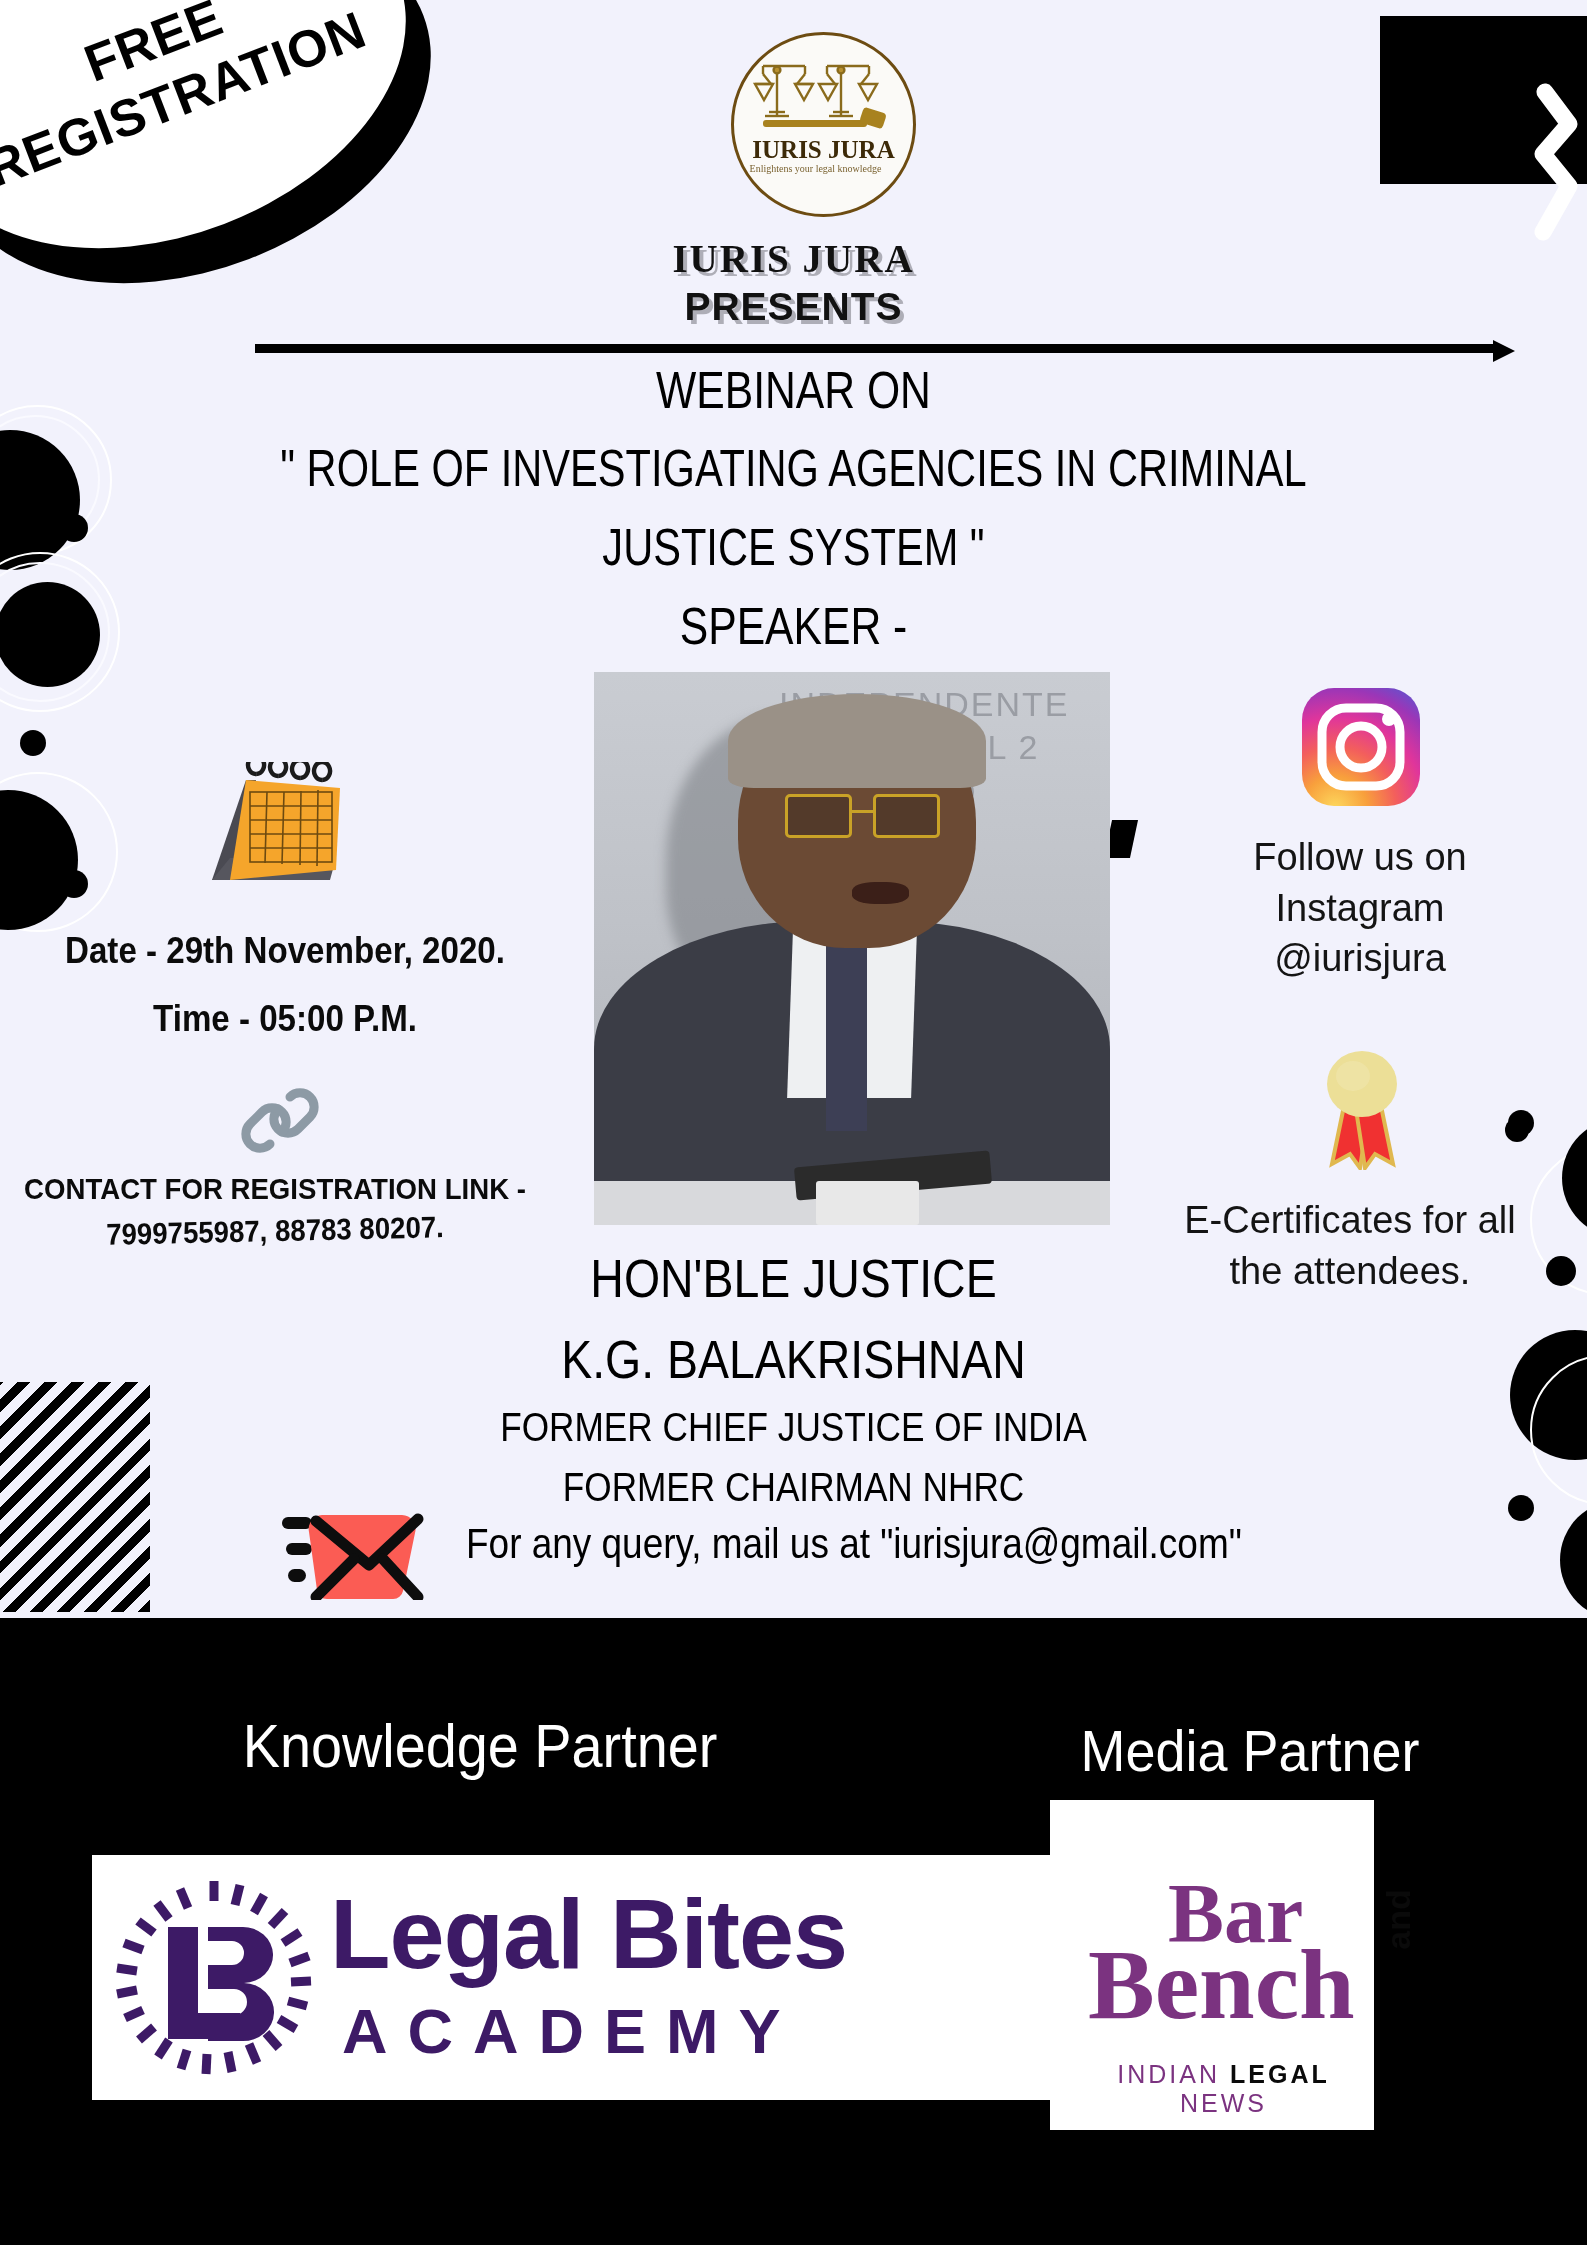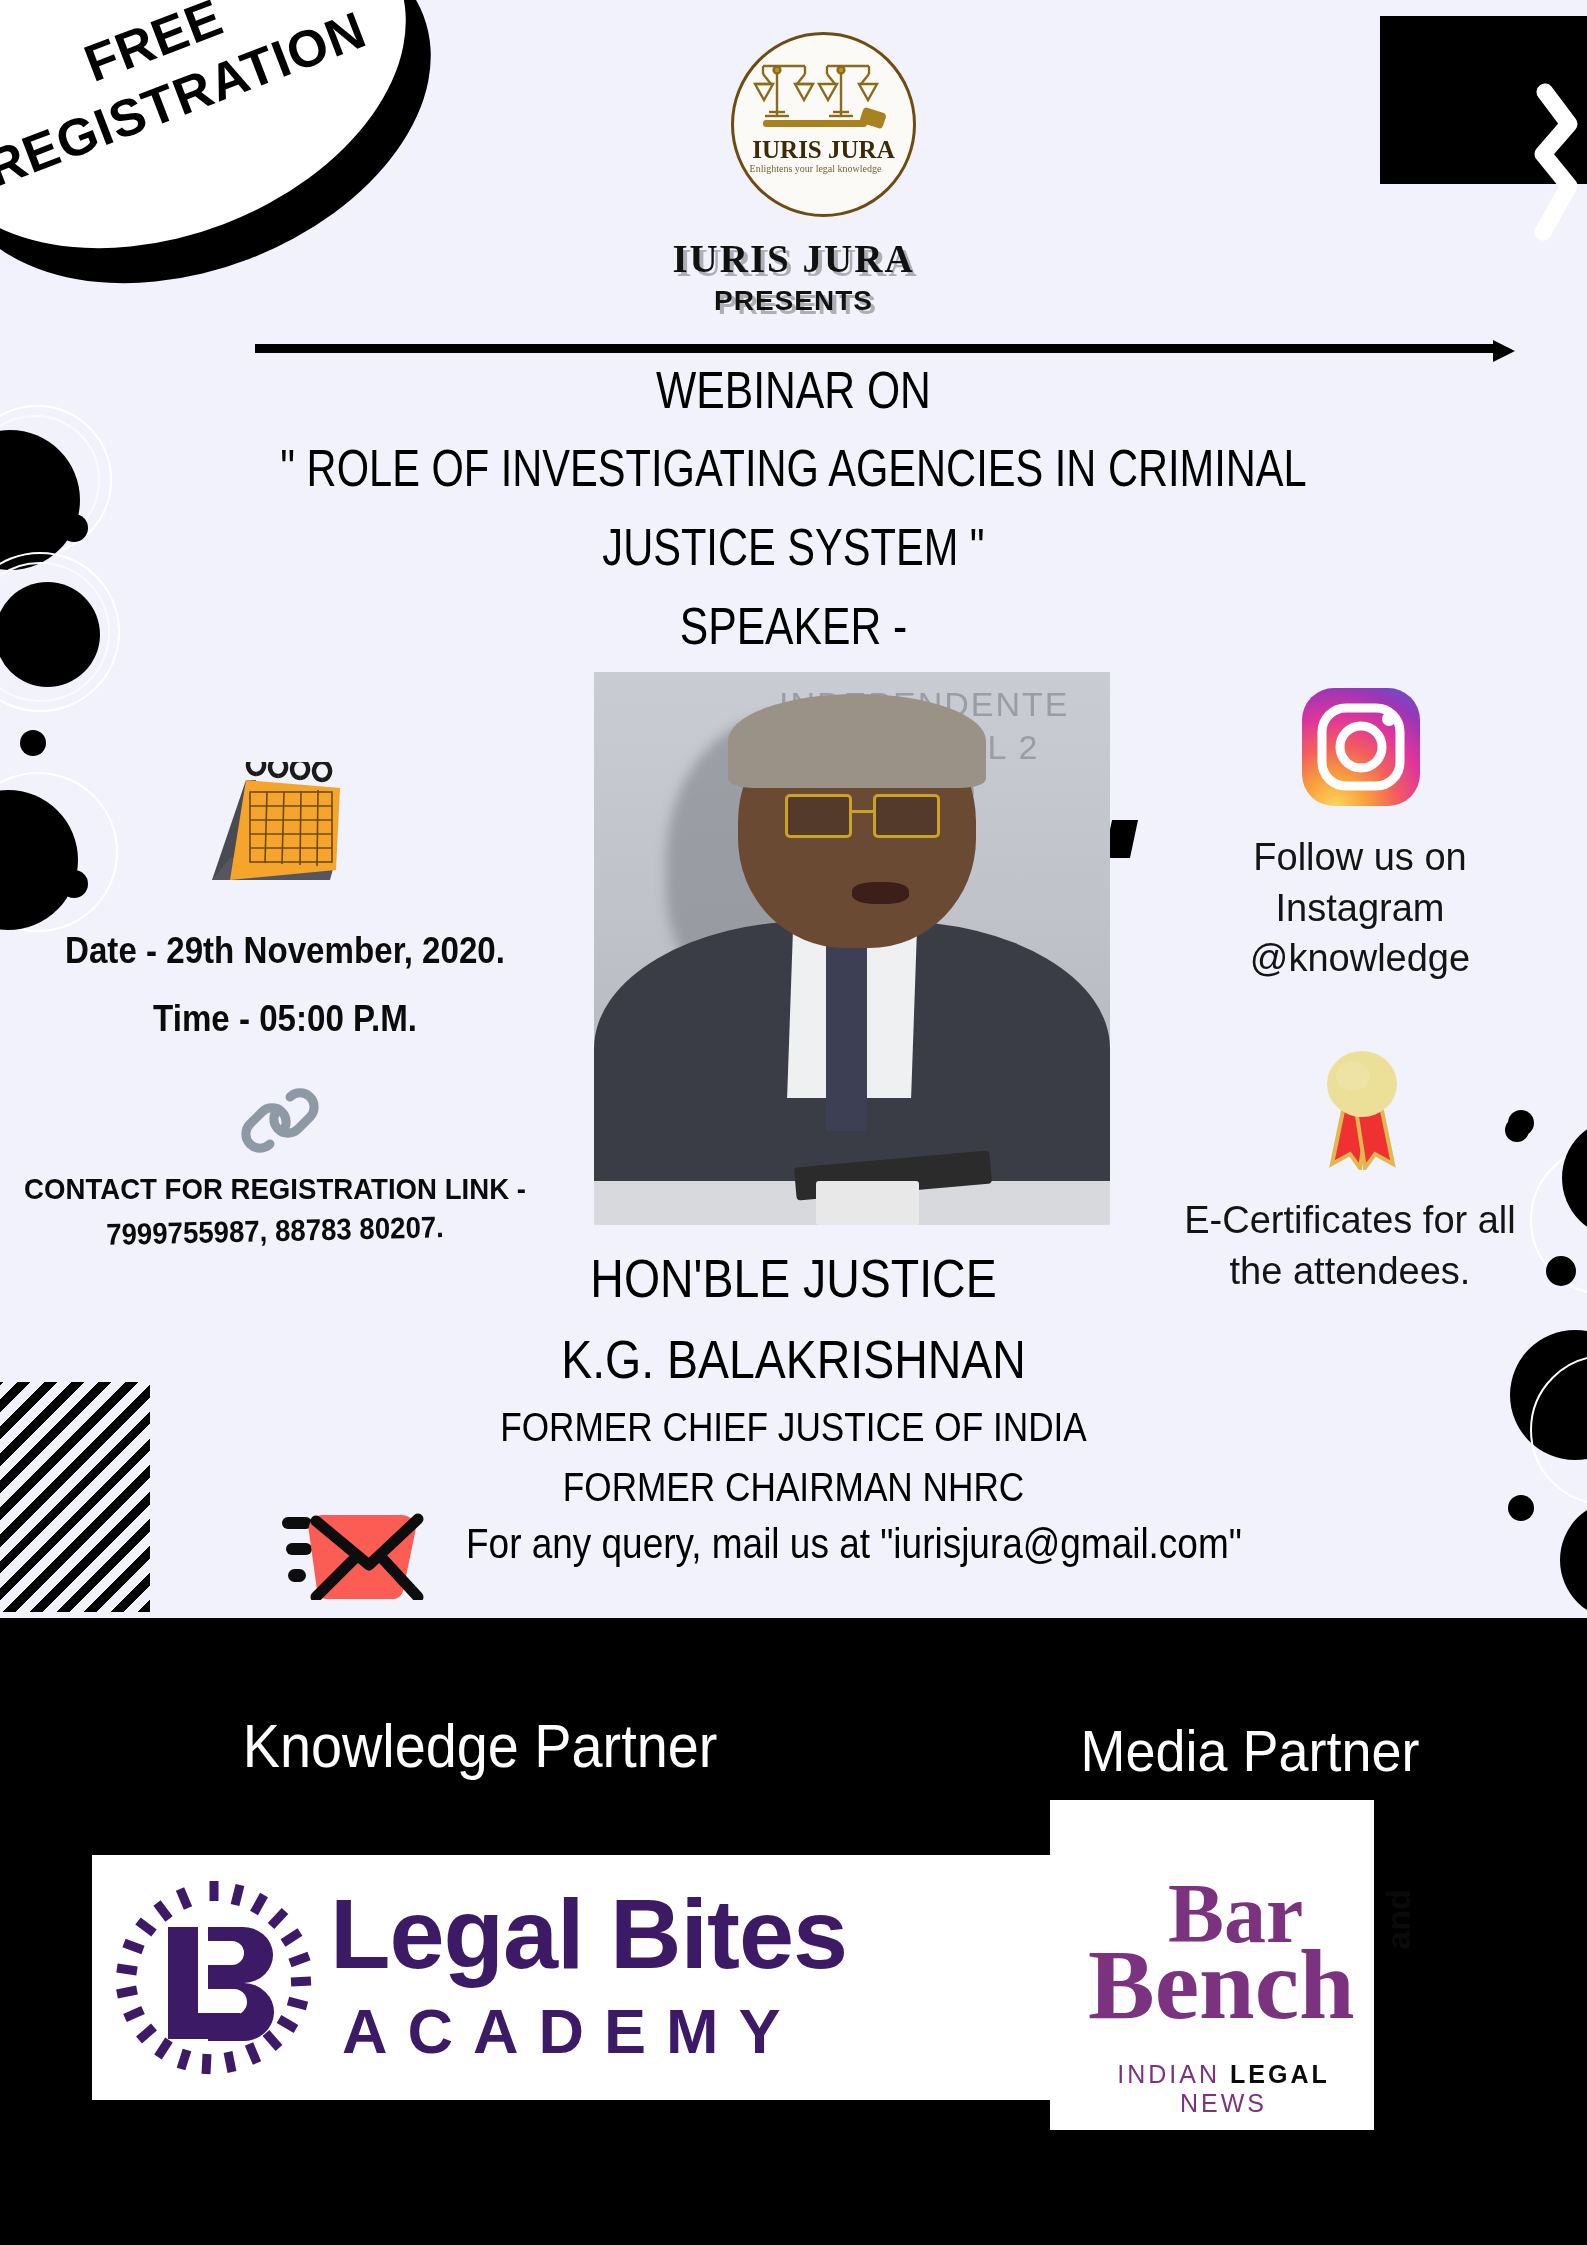--- a/index.html
+++ b/index.html
@@ -68,21 +68,21 @@
   }
 
   .brandline{
     position:absolute; left:0; right:0; top:236px; text-align:center;
     font-family:"Liberation Serif", serif; font-weight:bold; font-size:39px;
     color:#111; letter-spacing:2px;
     text-shadow:4px 4px 0 rgba(90,90,100,0.45);
   }
   .presents{
     position:absolute; left:0; right:0; top:285px; text-align:center;
-    font-family:"Liberation Sans", sans-serif; font-weight:bold; font-size:28px;
+    font-family:"Liberation Sans", sans-serif; font-weight:bold; font-size:39px;
     color:#111; letter-spacing:1px;
     text-shadow:4px 4px 0 rgba(90,90,100,0.45);
   }
 
   .arrowline{ position:absolute; left:255px; top:340px; width:1260px; height:22px; }
 
   
   .t-center{ position:absolute; left:0; right:0; text-align:center;
              font-family:"Liberation Sans", sans-serif; color:#000; }
   .webinar-on{ top:360px; font-size:52px; font-weight:normal; letter-spacing:0px;
@@ -387,21 +387,21 @@
     </defs>
     <rect x="2" y="2" width="118" height="118" rx="32" fill="url(#ig)"></rect>
     <rect x="22" y="22" width="78" height="78" rx="24" fill="none" stroke="#fff" stroke-width="9"></rect>
     <circle cx="61" cy="61" r="21" fill="none" stroke="#fff" stroke-width="9"></circle>
     <circle cx="89" cy="33" r="7" fill="#fff"></circle>
   </svg>
 
   <div class="ig-text">
     <div>Follow us on</div>
     <div>Instagram</div>
-    <div>@knowledge</div>
+    <div>@iurisjura</div>
   </div>
 
   <svg class="medal" viewBox="0 0 105 130">
     <path d="M34 66 L22 124 L40 114 L50 128 L58 76 Z" fill="#f03131" stroke="#e0b84f" stroke-width="4"></path>
     <path d="M71 66 L83 124 L65 114 L55 128 L47 76 Z" fill="#f03131" stroke="#e0b84f" stroke-width="4"></path>
     <ellipse cx="52" cy="44" rx="35" ry="33" fill="#ecdf97"></ellipse>
     <ellipse cx="43" cy="36" rx="17" ry="15" fill="#f0e6ae" opacity=".6"></ellipse>
   </svg>
 
   <div class="cert-text">

